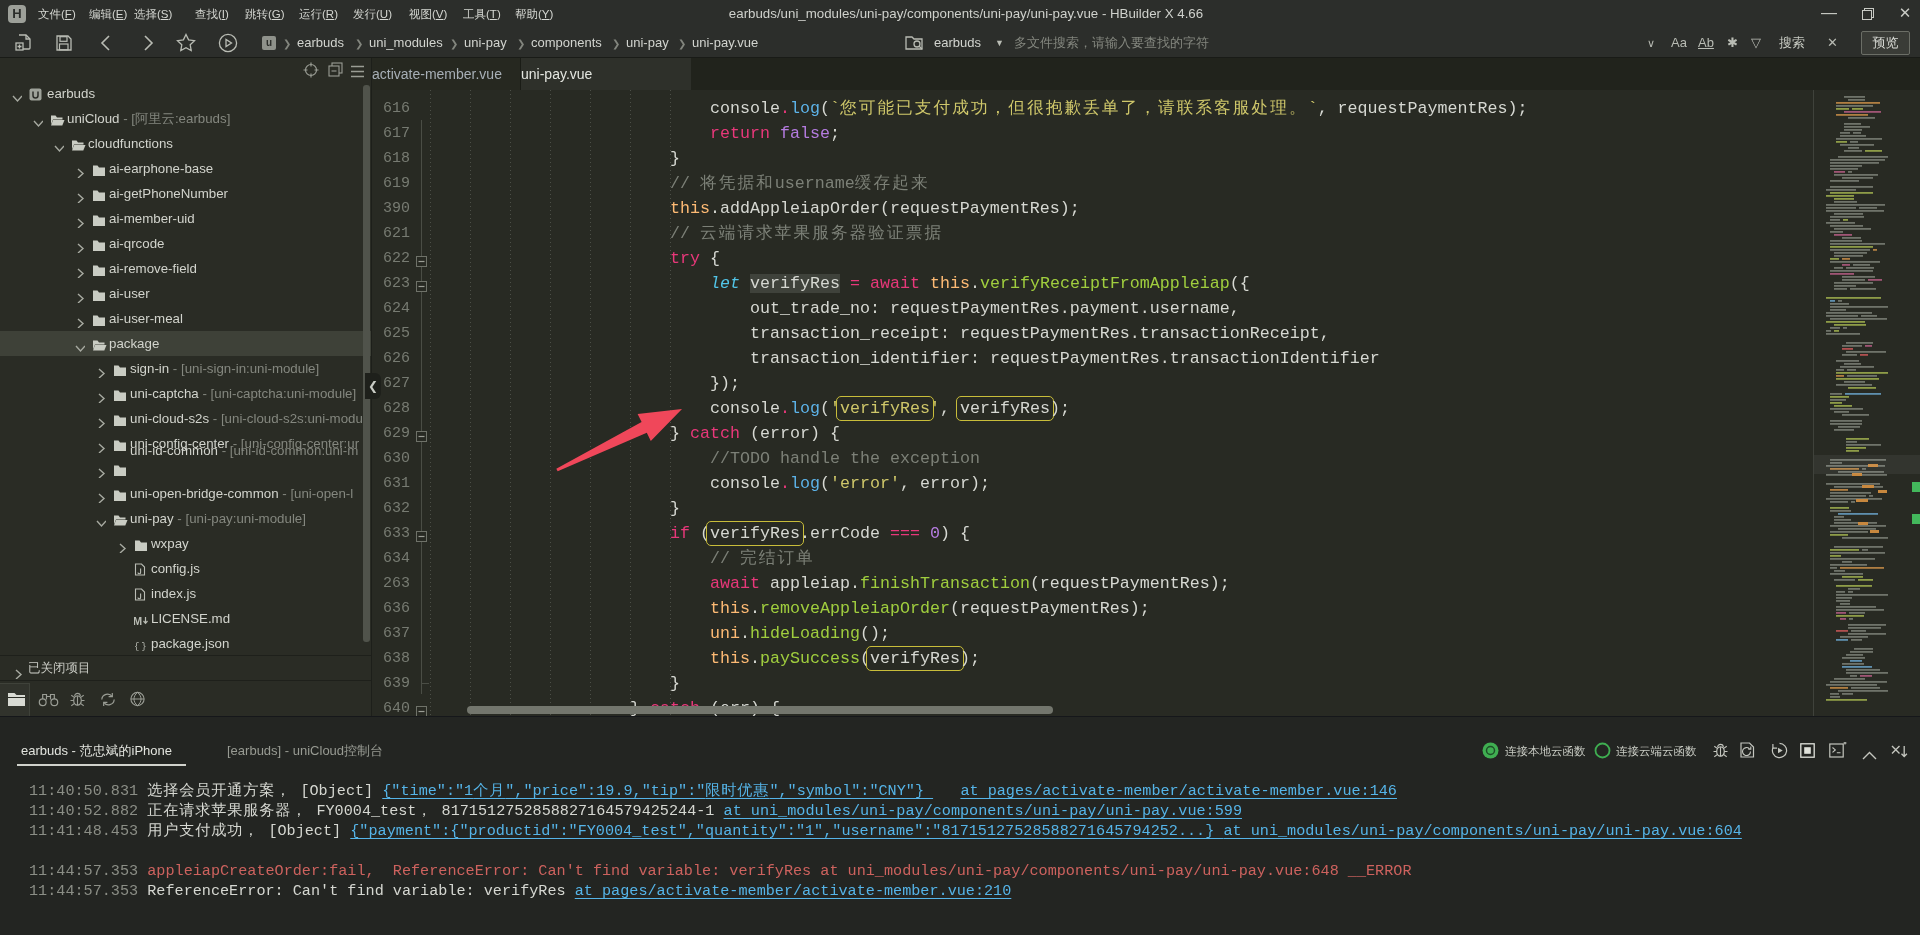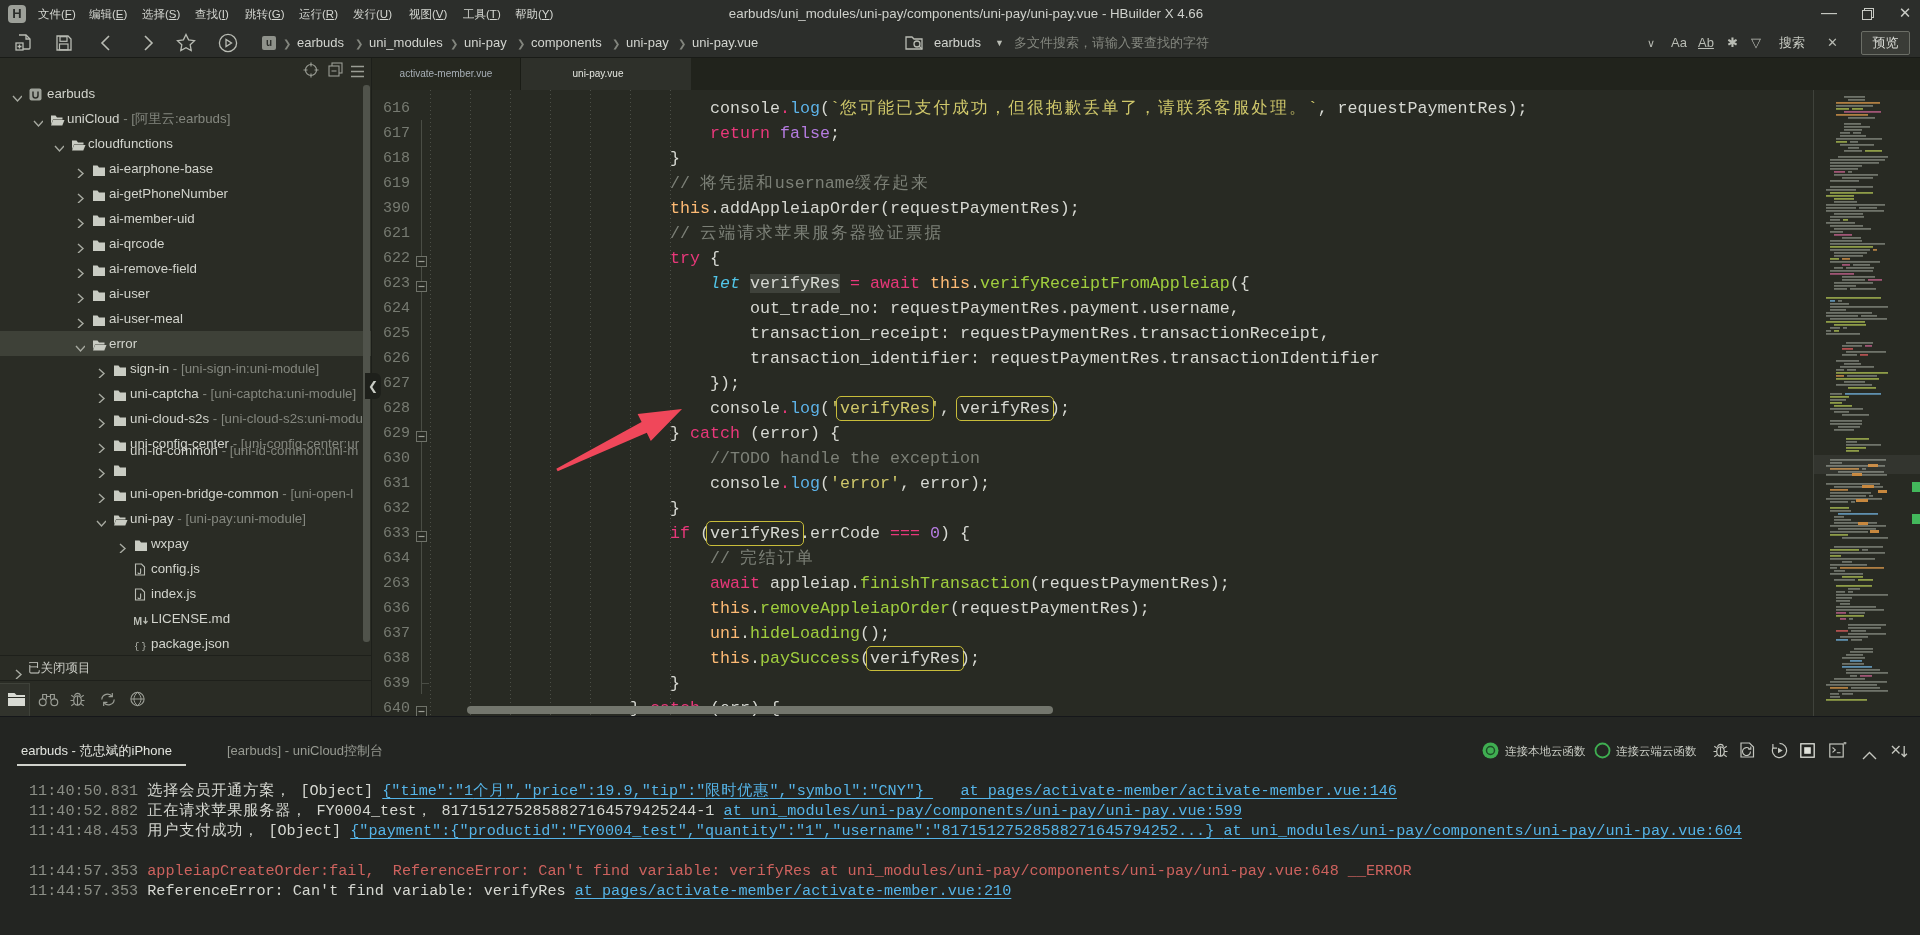--- a/index.html
+++ b/index.html
@@ -20,21 +20,21 @@
 .tic{position:absolute}
 .trow{position:absolute;height:25px;line-height:25px;font-size:13.3px;color:#d2d4cd;white-space:nowrap}
 .ann{color:#84877f}
 .trsel{position:absolute;left:0;top:0;width:371px;height:25px;background:#3e4138}
 #sbar{position:absolute;left:363px;top:27px;width:7px;height:557px;background:#50534b;border-radius:3px}
 .shic{position:absolute}
 #closedrow{position:absolute;left:0;top:597px;width:371px;height:26px;border-top:1px solid #1e201b;border-bottom:1px solid #1e201b;color:#c9cbc4;font-size:12.5px;line-height:24px}
 #sbt{position:absolute;left:0;top:623px;width:371px;height:35px}
 #sbtab{position:absolute;left:0px;top:2px;width:30px;height:33px;background:#31332c;border:1px solid #3f423a;border-left:none;border-bottom:none}
 #tabstrip{position:absolute;left:372px;top:58px;width:1548px;height:32px;background:#21231c}
-.etab{position:absolute;top:0;height:32px;line-height:32px;font-size:10px;text-align:center}
+.etab{position:absolute;top:0;height:32px;line-height:32px;font-size:14px;text-align:left}
 #tab1{left:0;width:149px;background:#262820;color:#a7afb6;border-right:1px solid #1a1c16}
 #tab2{left:149px;width:170px;background:#2e302a;color:#e4e6e0;padding-right:16px}
 #editor{position:absolute;left:372px;top:90px;width:1441px;height:626px;background:#282a23;overflow:hidden}
 .ln{position:absolute;left:0;width:38px;height:25px;line-height:25px;font-size:15px;color:#777b72;text-align:right;font-family:"Liberation Mono",monospace}
 .fo{position:absolute;left:44px}
 #fline{position:absolute;left:49px;top:30px;width:1px;height:574px;background:#4a4d45}
 #ftick{position:absolute;left:49px;top:593px;width:8px;height:1px;background:#4a4d45}
 .ig{position:absolute;top:0;width:1px;height:626px;background-image:linear-gradient(#4c4f47 1px,transparent 1px);background-size:1px 4px}
 .cl{position:absolute;height:25px;line-height:25px;font-size:16.67px;font-family:"Liberation Mono",monospace;white-space:pre}
 .cjke{letter-spacing:2.05px}
@@ -62,21 +62,21 @@
 .lk{text-decoration:underline;text-underline-offset:3px}
 .undf{background:#484b44;color:#e2e4de;padding:0 5px}
 .cti{position:absolute;top:25px}
 .ctt{position:absolute;top:20px;height:28px;line-height:28px;font-size:11.5px;color:#c9ccc4}
 </style></head>
 <body>
 <div id="title">
  <div id="hlogo">H</div>
  <div class="menu" style="left:38px">文件(<span class="u">F</span>)</div>
  <div class="menu" style="left:89px">编辑(<span class="u">E</span>)</div>
- <div class="menu" style="left:142px">选择(<span class="u">S</span>)</div>
+ <div class="menu" style="left:134px">选择(<span class="u">S</span>)</div>
  <div class="menu" style="left:195px">查找(<span class="u">I</span>)</div>
  <div class="menu" style="left:245px">跳转(<span class="u">G</span>)</div>
  <div class="menu" style="left:299px">运行(<span class="u">R</span>)</div>
  <div class="menu" style="left:353px">发行(<span class="u">U</span>)</div>
  <div class="menu" style="left:409px">视图(<span class="u">V</span>)</div>
  <div class="menu" style="left:463px">工具(<span class="u">T</span>)</div>
  <div class="menu" style="left:515px">帮助(<span class="u">Y</span>)</div>
  <div id="wtitle">earbuds/uni_modules/uni-pay/components/uni-pay/uni-pay.vue - HBuilder X 4.66</div>
  <div class="winbtn" style="left:1812px;font-size:16px">—</div>
  <div class="winbtn" style="left:1851px"><svg width="12" height="12" viewBox="0 0 12 12" style="margin-top:8px">
@@ -227,21 +227,21 @@
       </svg></span>
     <div class="trow" style="top:248px;left:109px"><span>ai-user-meal</span></div>
     <div class="trsel" style="top:273px"></div>
     <span class="tic" style="left:75px;top:281px"><svg class="" width="10" height="10" viewBox="0 0 10 10">
         <path d="M1 3l4.5 5 4.5-5" fill="none" stroke="#a7aaa1" stroke-width="1.4"></path>
       </svg></span>
     <span class="tic" style="left:92px;top:279px"><svg class="" width="15" height="12" viewBox="0 0 15 12">
         <path d="M1 1.5h4.5l1.5 2H12.5v2H3L1 10.5z" fill="#c9ccc3"></path>
         <path d="M3 6h11.5l-2.2 5.5H1z" fill="#c9ccc3"></path>
       </svg></span>
-    <div class="trow" style="top:273px;left:109px"><span>error</span></div>
+    <div class="trow" style="top:273px;left:109px"><span>package</span></div>
     <span class="tic" style="left:96px;top:306px"><svg class="" width="10" height="10" viewBox="0 0 10 10">
         <path d="M3 1l5 4.5-5 4.5" fill="none" stroke="#a7aaa1" stroke-width="1.4"></path>
       </svg></span>
     <span class="tic" style="left:113px;top:304px"><svg class="" width="14" height="12" viewBox="0 0 14 12">
         <path d="M1 1.5h4.5l1.5 2H13v9H1z" fill="#c9ccc3"></path>
       </svg></span>
     <div class="trow" style="top:298px;left:130px"><span>sign-in</span><span class="ann"> - [uni-sign-in:uni-module]</span></div>
     <span class="tic" style="left:96px;top:331px"><svg class="" width="10" height="10" viewBox="0 0 10 10">
         <path d="M3 1l5 4.5-5 4.5" fill="none" stroke="#a7aaa1" stroke-width="1.4"></path>
       </svg></span>

